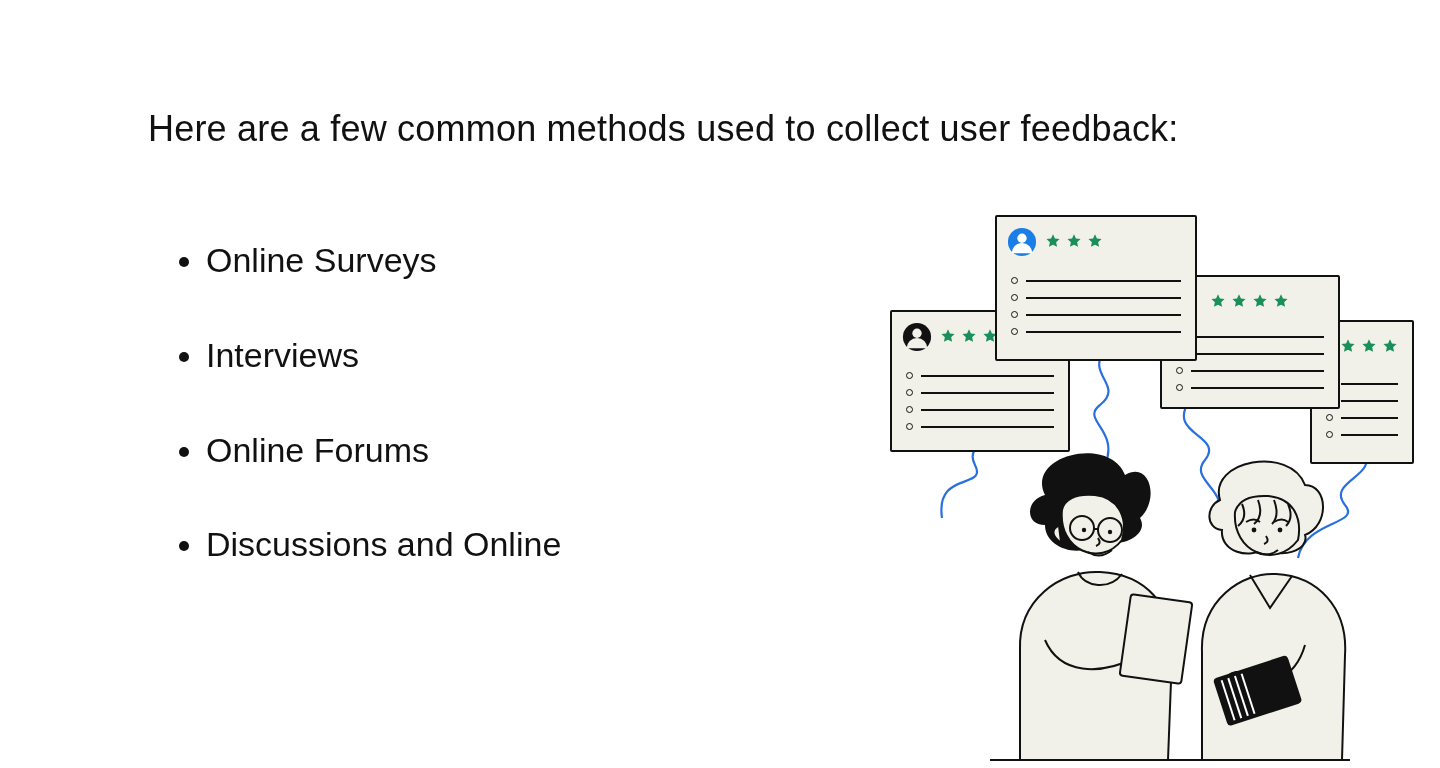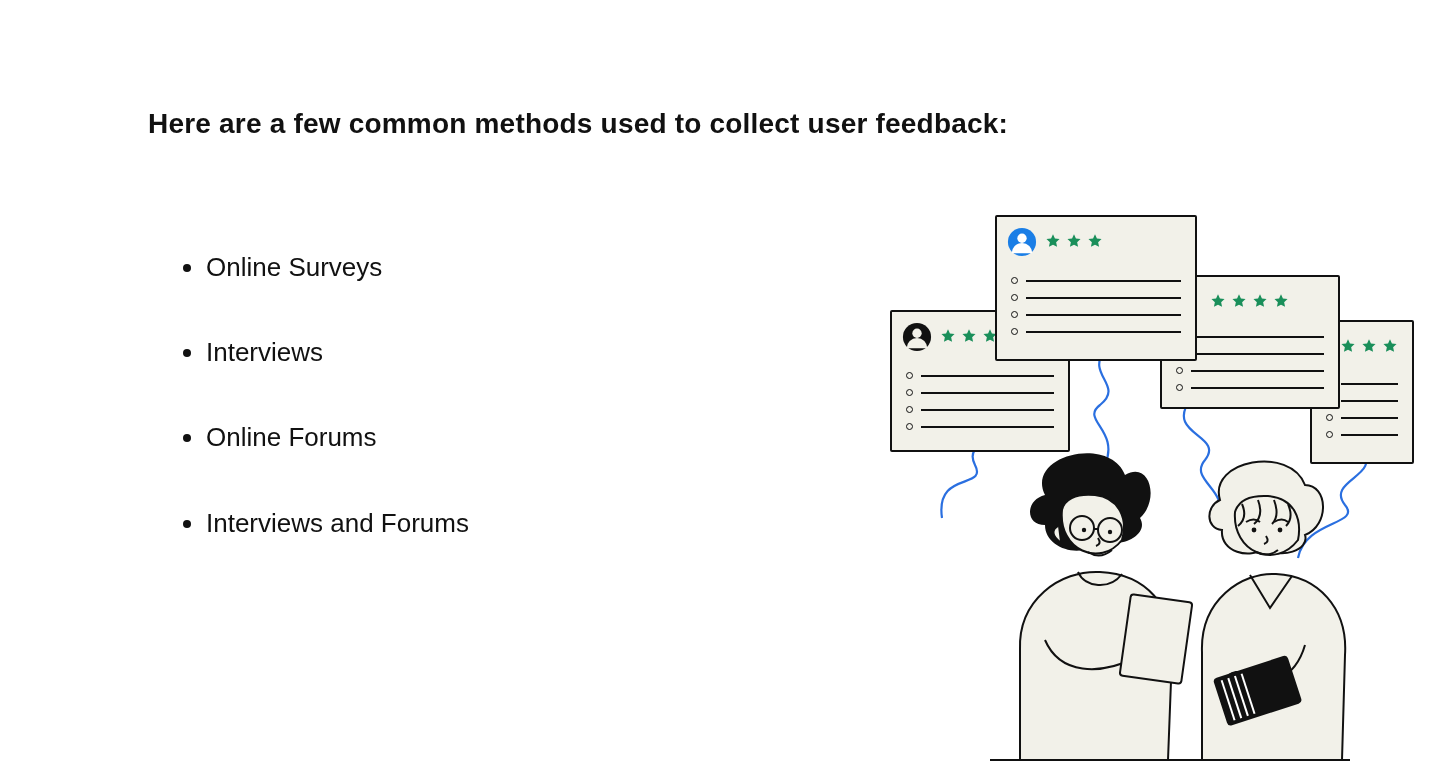--- a/index.html
+++ b/index.html
@@ -14,36 +14,36 @@
   }
   .slide {
     position: relative;
     width: 1440px;
     height: 768px;
   }
   .heading {
     position: absolute;
     top: 108px;
     left: 148px;
-    font-size: 28px;
-    font-weight: 700;
+    font-size: 36px;
+    font-weight: 400;
     letter-spacing: 0.2px;
   }
   .bullets {
     position: absolute;
     top: 240px;
     left: 180px;
     list-style: disc;
     padding-left: 26px;
     margin: 0;
   }
   .bullets li {
-    font-size: 26px;
+    font-size: 34px;
     font-weight: 400;
-    margin: 12px 0 54px 0;
+    margin: 0 0 54px 0;
     line-height: 1.2;
   }
   .illus {
     position: absolute;
     top: 200px;
     left: 870px;
     width: 560px;
     height: 560px;
   }
   .card {
@@ -131,21 +131,21 @@
 <body>
 
 <div class="slide">
 
   <div class="heading">Here are a few common methods used to collect user feedback:</div>
 
   <ul class="bullets">
     <li>Online Surveys</li>
     <li>Interviews</li>
     <li>Online Forums</li>
-    <li>Interviews and Forums</li>
+    <li>Discussions and Online</li>
   </ul>
 
   <div class="illus">
 
     <svg class="swirl" style="top:150px; left:200px;" width="70" height="120" viewBox="0 0 70 120">
       <path d="M35 0 C 15 25, 55 35, 30 55 C 10 70, 50 80, 35 115"></path>
     </svg>
     <svg class="swirl" style="top:210px; left:60px;" width="90" height="110" viewBox="0 0 90 110">
       <path d="M80 0 C 90 40, 30 25, 45 55 C 58 80, 5 60, 12 108"></path>
     </svg>

